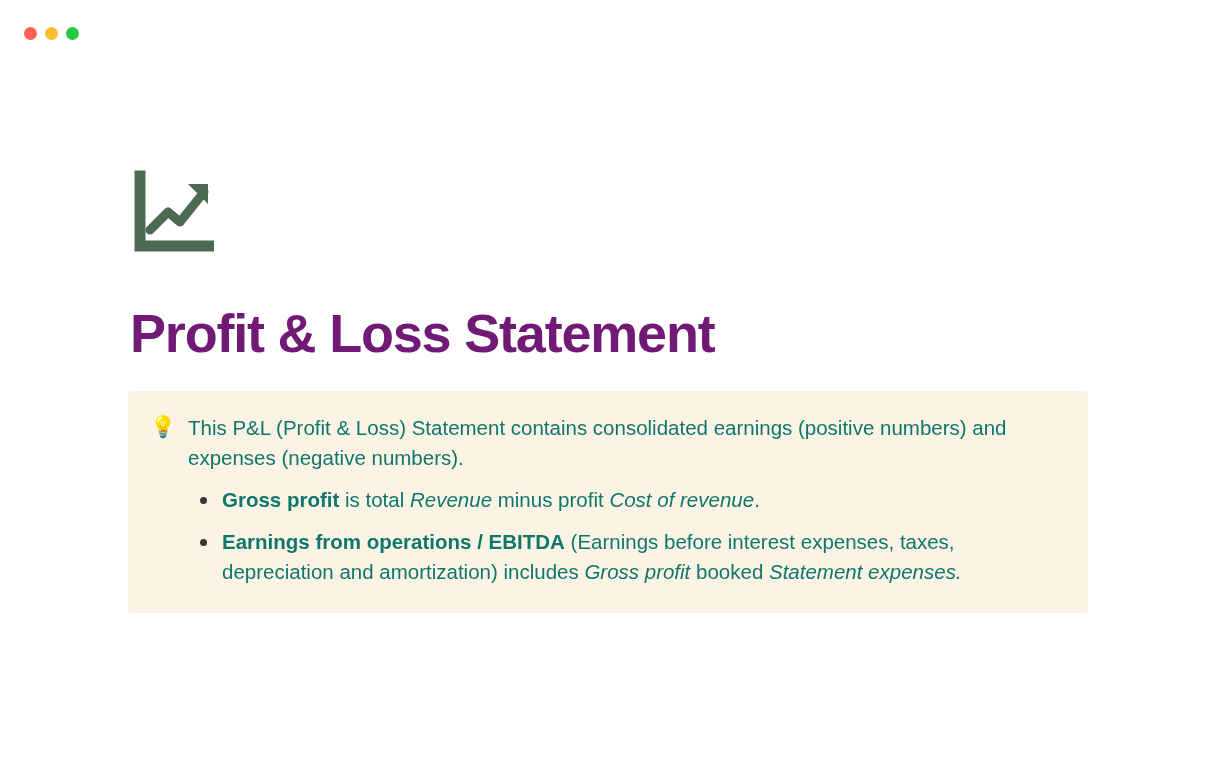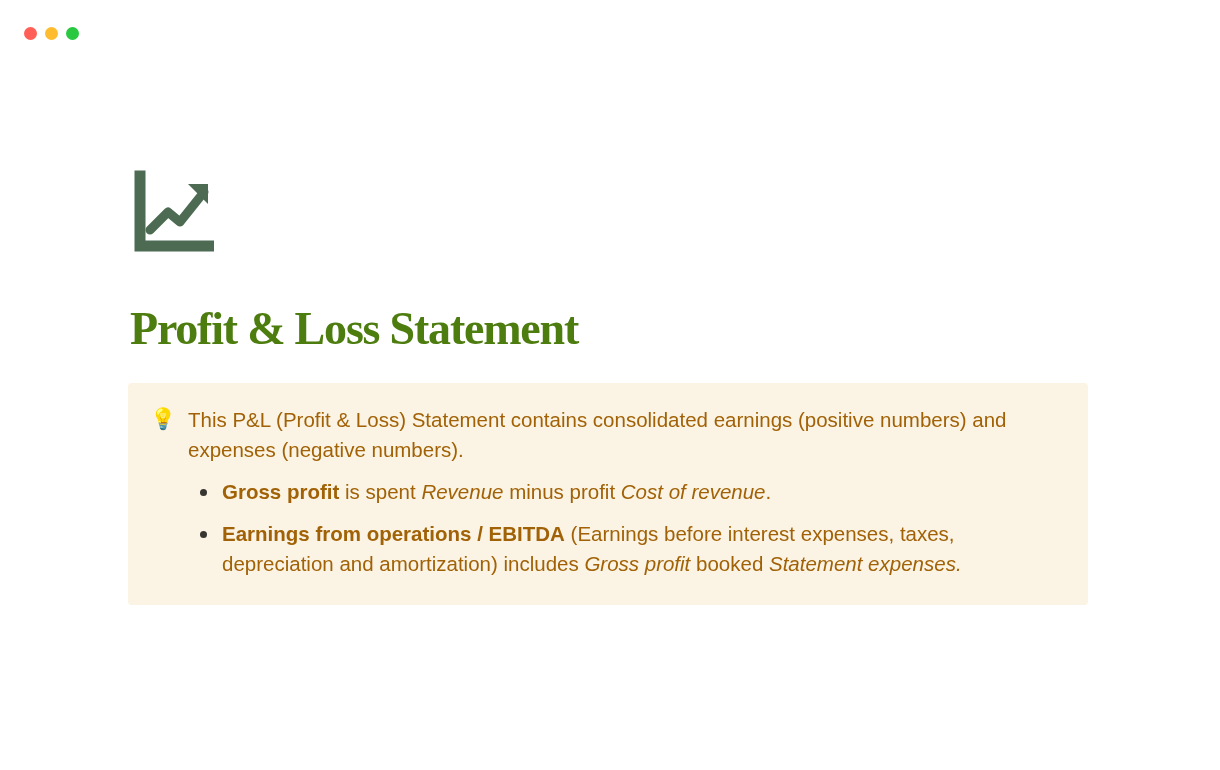--- a/index.html
+++ b/index.html
@@ -54,26 +54,26 @@
     margin-top: 104px;
     margin-left: 2px;
     width: 82px;
     height: 82px;
     display: block;
   }
 
   .page-title {
     margin: 52px 0 0 0;
     padding: 0;
-    font-size: 46px;
+    font-size: 54px;
     line-height: 1.1;
     font-weight: bold;
     letter-spacing: -1.2px;
-    color: #4d7c0f;
-    font-family: Liberation Serif, serif;
+    color: #701a75;
+    font-family: Liberation Sans, sans-serif;
   }
 
   .callout {
     margin-top: 28px;
     margin-left: -2px;
     width: 960px;
     box-sizing: border-box;
     background: #fbf3e3;
     border-radius: 4px;
     padding: 22px 26px 26px 22px;
@@ -86,21 +86,21 @@
     font-size: 21px;
     line-height: 28px;
     width: 24px;
     text-align: center;
     filter: saturate(1.1);
   }
   .callout-body {
     flex: 1 1 auto;
     font-size: 20.5px;
     line-height: 30px;
-    color: #a16207;
+    color: #0f766e;
   }
   .callout-body p {
     margin: 0;
   }
   .callout-list {
     margin: 12px 0 0 0;
     padding-left: 34px;
     list-style: none;
   }
   .callout-list li {
@@ -147,21 +147,21 @@
 
     <h1 class="page-title">Profit &amp; Loss Statement</h1>
 
     <div class="callout">
       <div class="callout-icon">💡</div>
       <div class="callout-body">
         <p>This P&amp;L (Profit &amp; Loss) Statement contains consolidated earnings (positive numbers) and expenses (negative numbers).</p>
 
         <ul class="callout-list">
           <li>
-            <span class="b">Gross profit</span><span> is spent </span><span class="i">Revenue</span><span> minus profit </span><span class="i">Cost of revenue</span><span>.</span>
+            <span class="b">Gross profit</span><span> is total </span><span class="i">Revenue</span><span> minus profit </span><span class="i">Cost of revenue</span><span>.</span>
           </li>
           <li>
             <span class="b">Earnings from operations / EBITDA</span><span> (Earnings before interest expenses, taxes, depreciation and amortization) includes </span><span class="i">Gross profit</span><span> booked </span><span class="i">Statement expenses.</span>
           </li>
         </ul>
       </div>
     </div>
 
   </div>
 </div>

